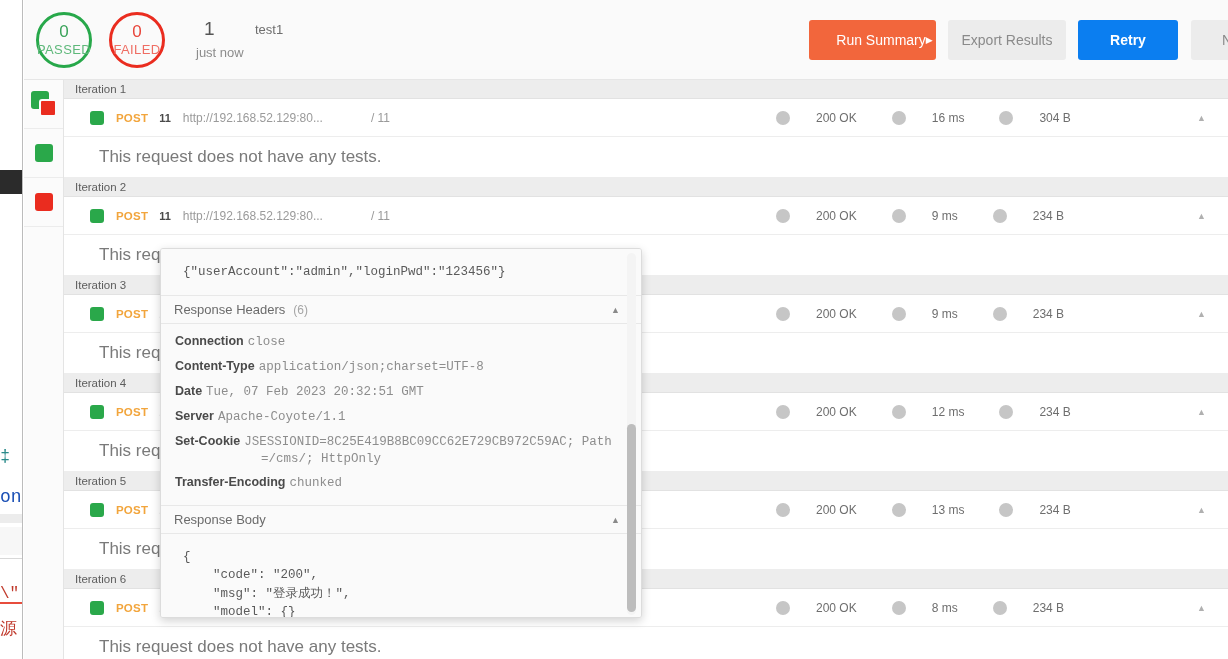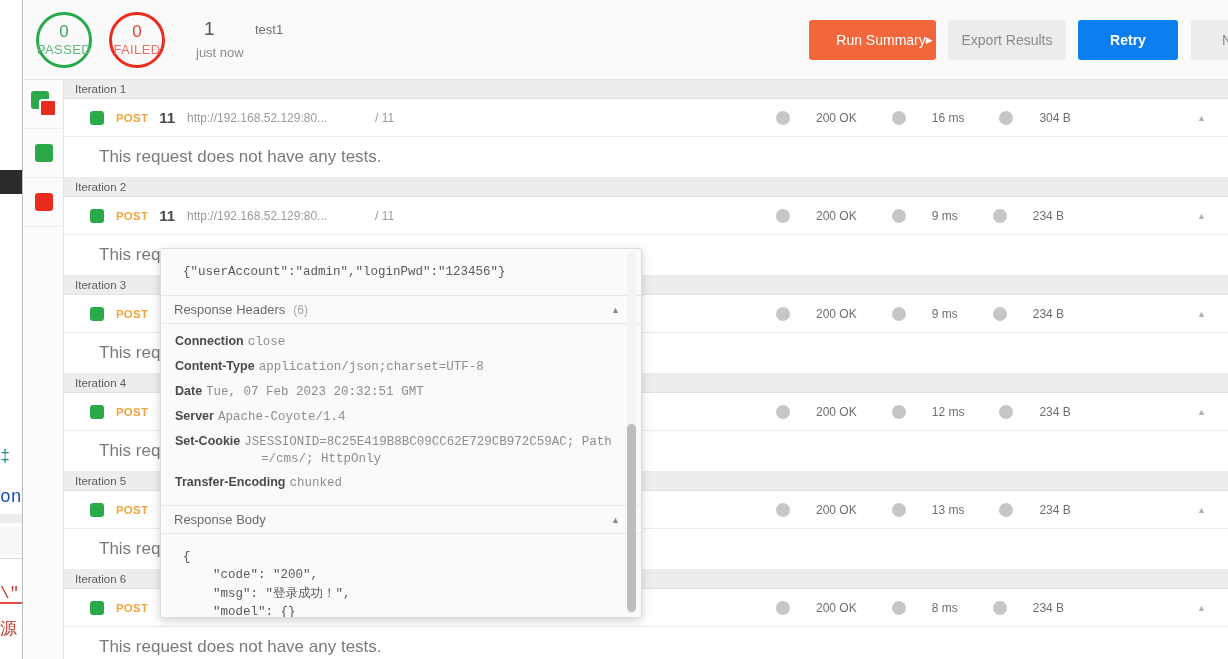--- a/index.html
+++ b/index.html
@@ -77,21 +77,21 @@
   #list { position:absolute; left:40px; top:0; right:0; height:579px; overflow:hidden; background:#fff; }
 
   .iter-head { height:19px; background:#ededed; border-bottom:1px solid #e2e2e2;
                padding-left:11px; display:flex; align-items:center;
                font-size:11.5px; color:#5d5d5d; }
 
   .req-row { position:relative; height:38px; border-bottom:1px solid #ededed;
              display:flex; align-items:center; background:#fff; cursor:pointer; }
   .req-sq { width:14px; height:14px; border-radius:3px; background:#2aa84a; margin-left:26px; }
   .req-method { margin-left:12px; font-size:11.5px; font-weight:bold; color:#f2a53c; letter-spacing:.2px; }
-  .req-id { margin-left:11px; font-size:15px; font-weight:bold; color:#4a4a4a; }
+  .req-id { margin-left:11px; font-size:11px; font-weight:bold; color:#4a4a4a; }
   .req-url { margin-left:12px; font-size:12px; color:#9a9a9a; }
   .req-path{ margin-left:48px; font-size:12px; color:#9a9a9a; }
 
   .meta { position:absolute; left:712px; display:flex; align-items:center; gap:26px; }
   .meta .dot { width:14px; height:14px; border-radius:50%; background:#c6c6c6; }
   .meta .lbl { font-size:12px; color:#6e6e6e; margin-right:9px; }
   .chev { position:absolute; right:22px; font-size:9px; color:#b0b0b0; }
 
   .tests-row { height:41px; display:flex; align-items:center; background:#fff;
                border-bottom:1px solid #ededed; }
@@ -328,21 +328,21 @@
 
           <div class="sec-head">
             <span>Response Headers</span>
             <span class="count">(6)</span>
             <span class="sc">▲</span>
           </div>
           <div class="hdr-list">
               <div class="hdr-row"><span class="k">Connection</span><span class="v">close</span></div>
               <div class="hdr-row"><span class="k">Content-Type</span><span class="v">application/json;charset=UTF-8</span></div>
               <div class="hdr-row"><span class="k">Date</span><span class="v">Tue, 07 Feb 2023 20:32:51 GMT</span></div>
-              <div class="hdr-row"><span class="k">Server</span><span class="v">Apache-Coyote/1.4</span></div>
+              <div class="hdr-row"><span class="k">Server</span><span class="v">Apache-Coyote/1.1</span></div>
               <div class="hdr-row"><span class="k">Set-Cookie</span><span class="v">JSESSIONID=8C25E419B8BC09CC62E729CB972C59AC; Path</span><span class="cont">=/cms/; HttpOnly</span></div>
               <div class="hdr-row"><span class="k">Transfer-Encoding</span><span class="v">chunked</span></div>
             </div>
 
           <div class="sec-head">
             <span>Response Body</span>
             <span class="sc">▲</span>
           </div>
           <div class="code-block" style="border-bottom:none; min-height:118px;">{
     "code": "200",

